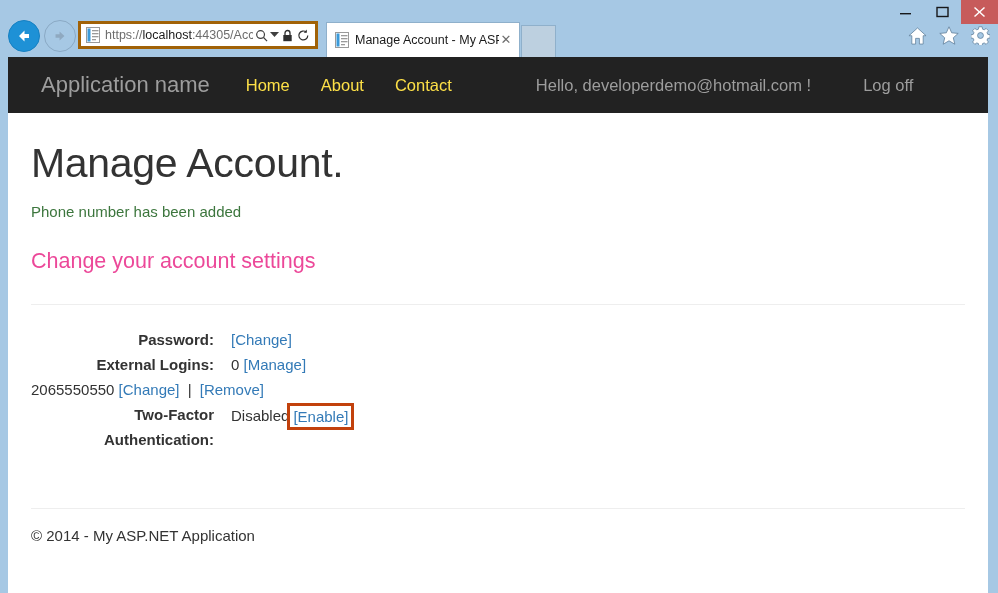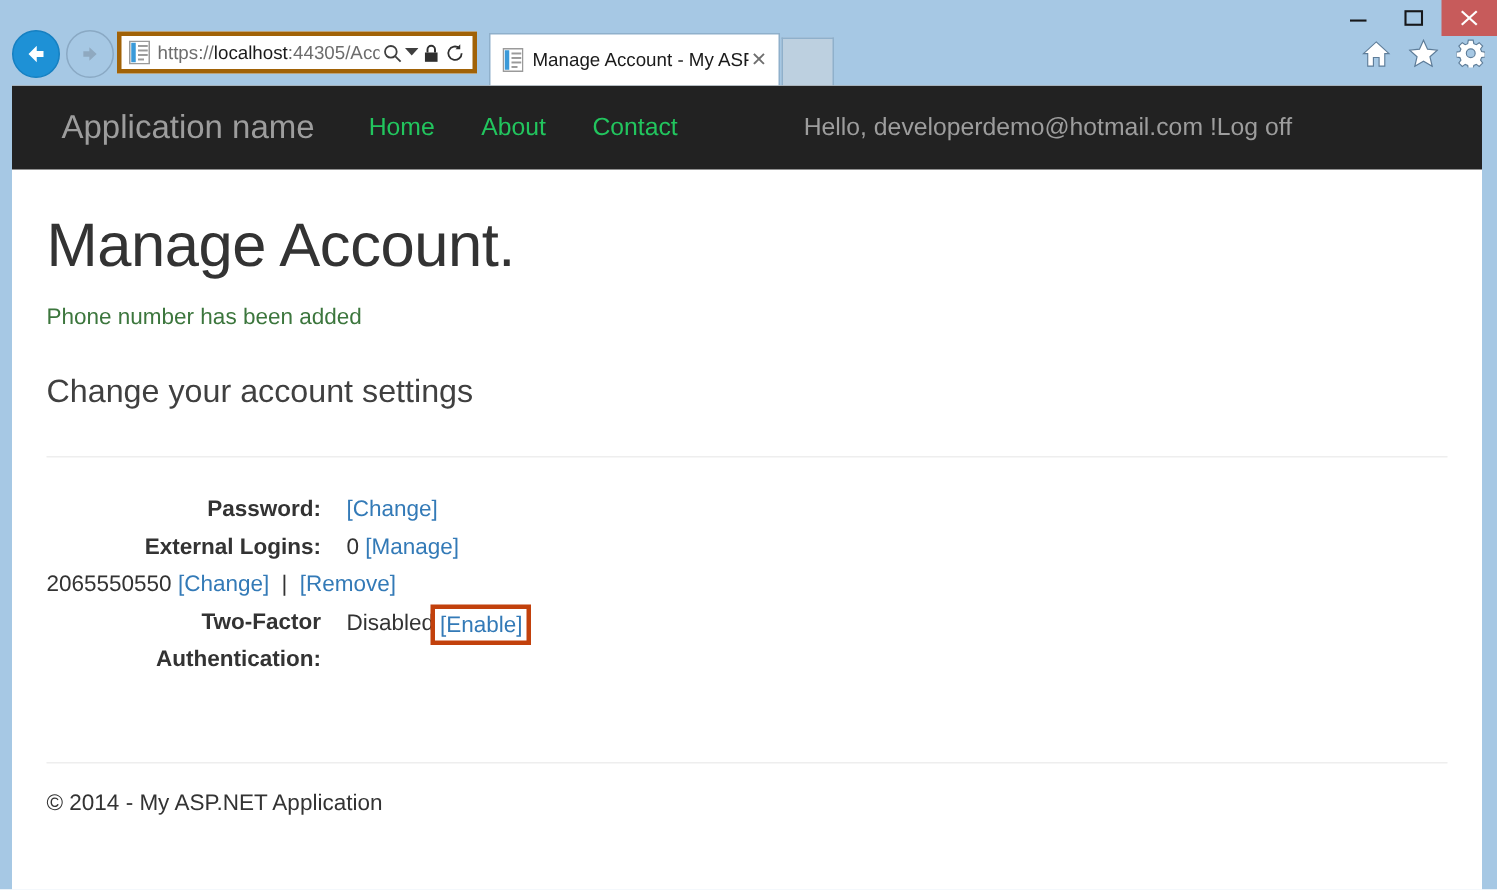--- a/index.html
+++ b/index.html
@@ -210,26 +210,27 @@
     margin-right: 36px;
     white-space: nowrap;
   }
   #main-nav {
     display: flex;
     align-items: center;
     gap: 31px;
   }
   #main-nav .nav-link {
     font-size: 16.5px;
-    color: #22c55e;
+    color: #fde047;
     white-space: nowrap;
   }
   #user-nav {
     display: flex;
     align-items: center;
+    gap: 52px;
     margin-left: 84px;
   }
   #user-nav .nav-link {
     font-size: 16.5px;
     color: #9d9d9d;
     white-space: nowrap;
   }
 
   
   #content {
@@ -244,21 +245,21 @@
     line-height: 1.1;
   }
   #status-message {
     font-size: 15px;
     color: #3c763d;
     margin-top: 17px;
   }
   #section-heading {
     font-size: 21.5px;
     font-weight: normal;
-    color: #404040;
+    color: #ec4899;
     margin: 28px 0 0 0;
     line-height: 1.3;
   }
   #content-divider {
     border: none;
     border-top: 1px solid #eeeeee;
     margin: 28px 0 0 0;
   }
 
   

